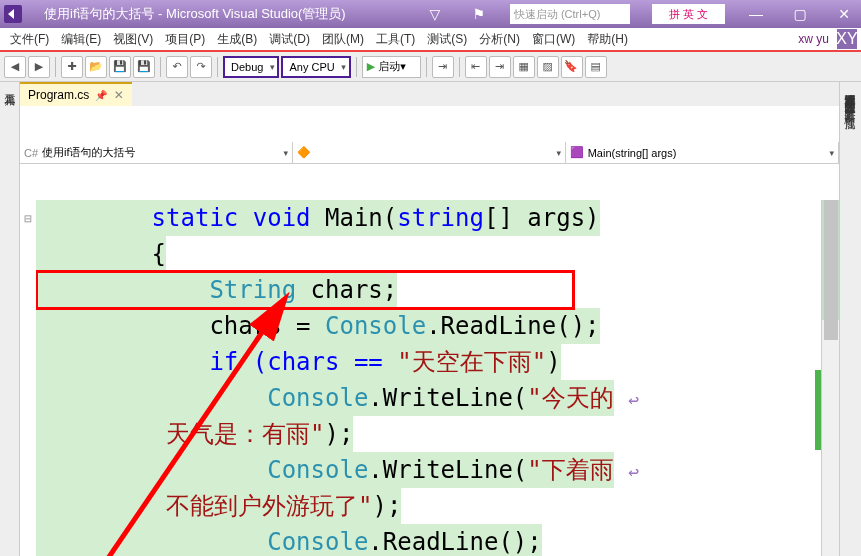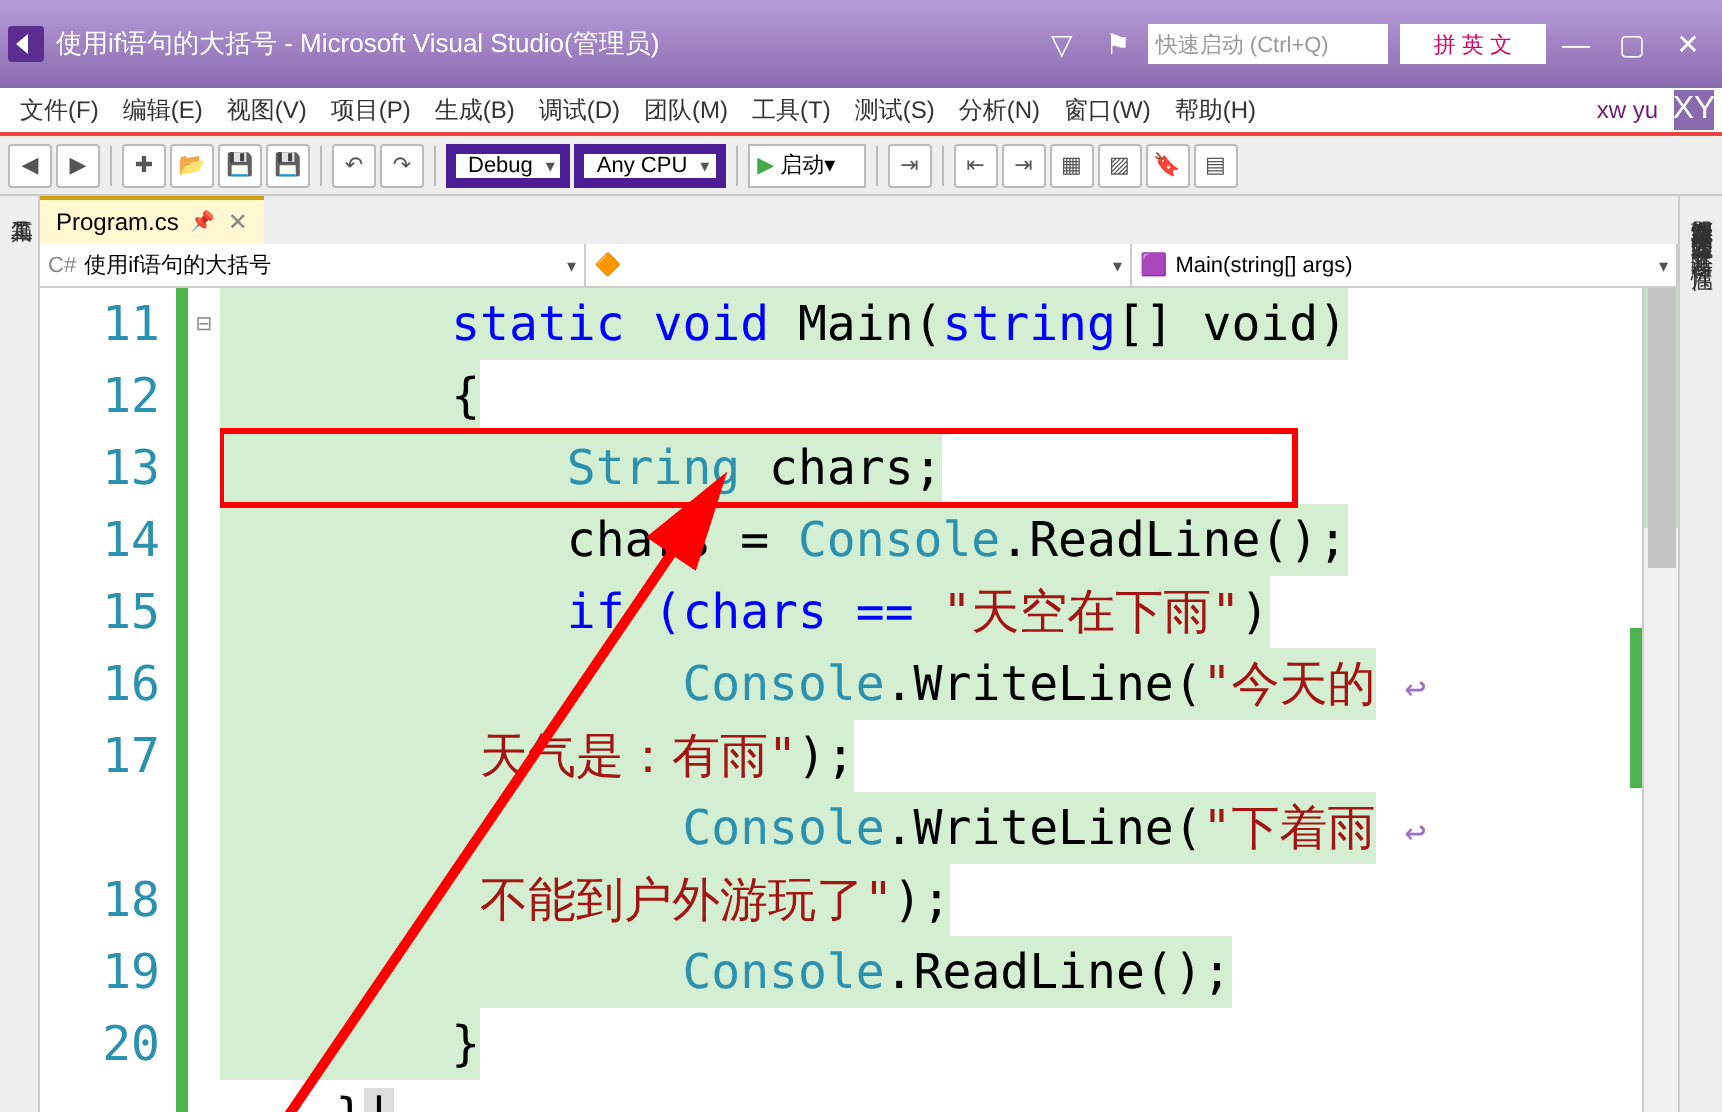--- a/index.html
+++ b/index.html
@@ -1,42 +1,42 @@
 <!DOCTYPE html>
 <html><head>
 <meta charset="utf-8">
 <style>
 * { box-sizing: border-box; margin: 0; padding: 0; }
 body { font-family: "Microsoft YaHei", sans-serif; font-size: 12px; background: #fff; width: 861px; height: 556px; overflow: hidden; }
-.titlebar { height: 44px; background: linear-gradient(#b89cd9,#8b6baf); color: #fff; display: flex; align-items: center; padding: 0 4px; }
+.titlebar { height: 28px; background: linear-gradient(#b89cd9,#8b6baf); color: #fff; display: flex; align-items: center; padding: 0 4px; gap: 16px; }
 .titlebar .vs-icon { width: 18px; height: 18px; background: #5c2d91; margin-right: 6px; border-radius: 2px; position: relative; }
 .titlebar .vs-icon::before { content:""; position:absolute; left:4px; top:4px; width:0; height:0; border-style:solid; border-width:5px 6px 5px 0; border-color:transparent #fff transparent transparent; }
 .titlebar .title { flex:0 0 auto; font-size: 13px; }
 .titlebar .spacer { flex: 1; }
 .titlebar .search-box { background:#fff; color:#999; height:20px; width:120px; font-size:11px; padding:2px 4px; margin:0 2px; display:flex; align-items:center; }
 .titlebar .ime { background:#fff; color:#d06; height:20px; padding:2px 17px; font-size:11px; margin-left:4px; display:flex; align-items:center; }
 .titlebar .winbtn { width:26px; height:20px; display:flex; align-items:center; justify-content:center; font-size:14px; margin-left:2px; }
 .menubar { height: 24px; background: #fff; display:flex; align-items:center; padding: 0 4px; border-bottom: 2px solid #ef4444; }
 .menubar .m { padding: 2px 6px; font-size:12px; color:#333; }
 .menubar .spacer { flex:1; }
 .menubar .user { font-size:12px; color:#701a75; margin-right:4px; }
 .menubar .userbox { width: 20px; height:20px; background:#8b6baf; color:#fff; display:flex; align-items:center; justify-content:center; font-size:16px; margin-left:4px; }
 .toolbar { height: 30px; background: #eee; border-bottom: 1px solid #ccc; display:flex; align-items:center; padding: 0 4px; gap:2px; }
 .toolbar .tb { width:22px; height:22px; background:#fff; border:1px solid #bbb; display:flex; align-items:center; justify-content:center; font-size:11px; color:#555; border-radius:2px; }
-.toolbar .sel { height:22px; border:5px solid #4c1d95; background:#fff; padding:0 14px 0 6px; font-size:11px; display:flex; align-items:center; position:relative; }
+.toolbar .sel { height:22px; border:2px solid #4c1d95; background:#fff; padding:0 14px 0 6px; font-size:11px; display:flex; align-items:center; position:relative; }
 .toolbar .sel::after { content:"▾"; position:absolute; right:3px; font-size:9px; color:#555; }
 .toolbar .run { height:22px; border:1px solid #bbb; background:#fff; padding:0 14px 0 4px; font-size:11px; display:flex; align-items:center; position:relative; }
 .toolbar .run .play { color:#4a4; margin-right:3px; }
 .toolbar .sep { width:1px; height:20px; background:#bbb; margin:0 3px; }
 .body-area { display:flex; height: calc(556px - 28px - 24px - 30px); }
 .left-rail { width:20px; background:#eee; border-right:1px solid #ccc; }
 .left-rail .vtab { writing-mode: vertical-rl; font-size:11px; padding:4px 2px; color:#333; }
 .right-rail { width:22px; background:#eee; border-left:1px solid #ccc; }
 .right-rail .vtab { writing-mode: vertical-rl; font-size:11px; padding:4px 2px; color:#333; }
-.main { flex:1; display:flex; flex-direction:column; background:#fff; }
+.main { flex:1; display:flex; flex-direction:column; background:#fff;gap:36px; }
 .tabs { height: 24px; background:#eee; display:flex; align-items:flex-end; }
 .tab { height:24px; background:#fff8d0; border-top:2px solid #d4a017; padding:0 8px; display:flex; align-items:center; font-size:12px; gap:6px; }
 .tab .pin { color:#888; font-size:10px; }
 .tab .x { color:#888; font-size:12px; }
 .nav { height:22px; background:#fff; border-bottom:1px solid #ccc; display:flex; }
 .nav .cell { flex:1; border-right:1px solid #ccc; font-size:11px; padding:2px 4px; display:flex; align-items:center; position:relative; background:#fff; }
 .nav .cell::after { content:"▾"; position:absolute; right:4px; font-size:9px; color:#555; }
 .editor { flex:1; display:flex; overflow:hidden; position:relative; }
 .gutter { width:74px; background:#fff; text-align:right; color:#2b91af; font-family: Consolas, monospace; font-size:24px; padding-right:8px; border-right: 6px solid #4db44d; }
 .gutter .ln { height:36px; line-height:36px; }
@@ -138,47 +138,35 @@
         </div>
       <div class="cell">
           <span style="color:#d4a017;margin-right:4px;">🔶</span>
         </div>
       <div class="cell">
           <span style="color:#b070d0;margin-right:4px;">🟪</span>
           <span>Main(string[] args)</span>
         </div>
     </div>
     <div class="editor">
-      <div class="gutter">
-        <div class="ln">11</div>
-        <div class="ln">12</div>
-        <div class="ln">13</div>
-        <div class="ln">14</div>
-        <div class="ln">15</div>
-        <div class="ln">16</div>
-        <div class="ln" style="height:72px;line-height:36px;">17</div>
-        <div class="ln">18</div>
-        <div class="ln">19</div>
-        <div class="ln">20</div>
-      </div>
       <div class="fold">
         <div class="fm">⊟</div>
       </div>
       <div class="code">
         <div class="red-box"></div>
         <svg class="red-arrow-svg" width="400" height="430">
           <defs>
               <marker id="ah" markerWidth="10" markerHeight="10" refX="8" refY="3" orient="auto">
                 <polygon points="0 0, 10 3, 0 6" fill="#ff0000"></polygon>
               </marker>
             </defs>
           <line x1="30" y1="420" x2="248" y2="100" stroke="#ff0000" stroke-width="5" marker-end="url(#ah)"></line>
         </svg>
         <div class="right-green-bar"></div>
-        <div class="cline"><span class="hl"><span class="kw">        static void </span><span class="txt">Main</span><span class="txt">(</span><span class="kw">string</span><span class="txt">[] void)</span></span></div>
+        <div class="cline"><span class="hl"><span class="kw">        static void </span><span class="txt">Main</span><span class="txt">(</span><span class="kw">string</span><span class="txt">[] args)</span></span></div>
         <div class="cline"><span class="hl"><span class="txt">        {</span></span></div>
         <div class="cline"><span class="hl"><span>            </span><span class="type">String</span><span class="txt"> chars;</span></span></div>
         <div class="cline"><span class="hl"><span>            chars = </span><span class="type">Console</span><span class="txt">.ReadLine();</span></span></div>
         <div class="cline"><span class="hl"><span class="kw">            if (chars == </span><span class="str">"天空在下雨"</span><span class="txt">)</span></span></div>
         <div class="cline"><span class="hl"><span>                </span><span class="type">Console</span><span class="txt">.WriteLine(</span><span class="str">"今天的</span></span> <span class="wrap-arrow">↩</span></div>
         <div class="cline"><span class="hl">         <span class="str">天气是：有雨"</span><span class="txt">);</span></span></div>
         <div class="cline"><span class="hl"><span>                </span><span class="type">Console</span><span class="txt">.WriteLine(</span><span class="str">"下着雨</span></span> <span class="wrap-arrow">↩</span></div>
         <div class="cline"><span class="hl">         <span class="str">不能到户外游玩了"</span><span class="txt">);</span></span></div>
         <div class="cline"><span class="hl"><span>                </span><span class="type">Console</span><span class="txt">.ReadLine();</span></span></div>
         <div class="cline"><span class="hl"><span class="txt">        }</span></span></div>

